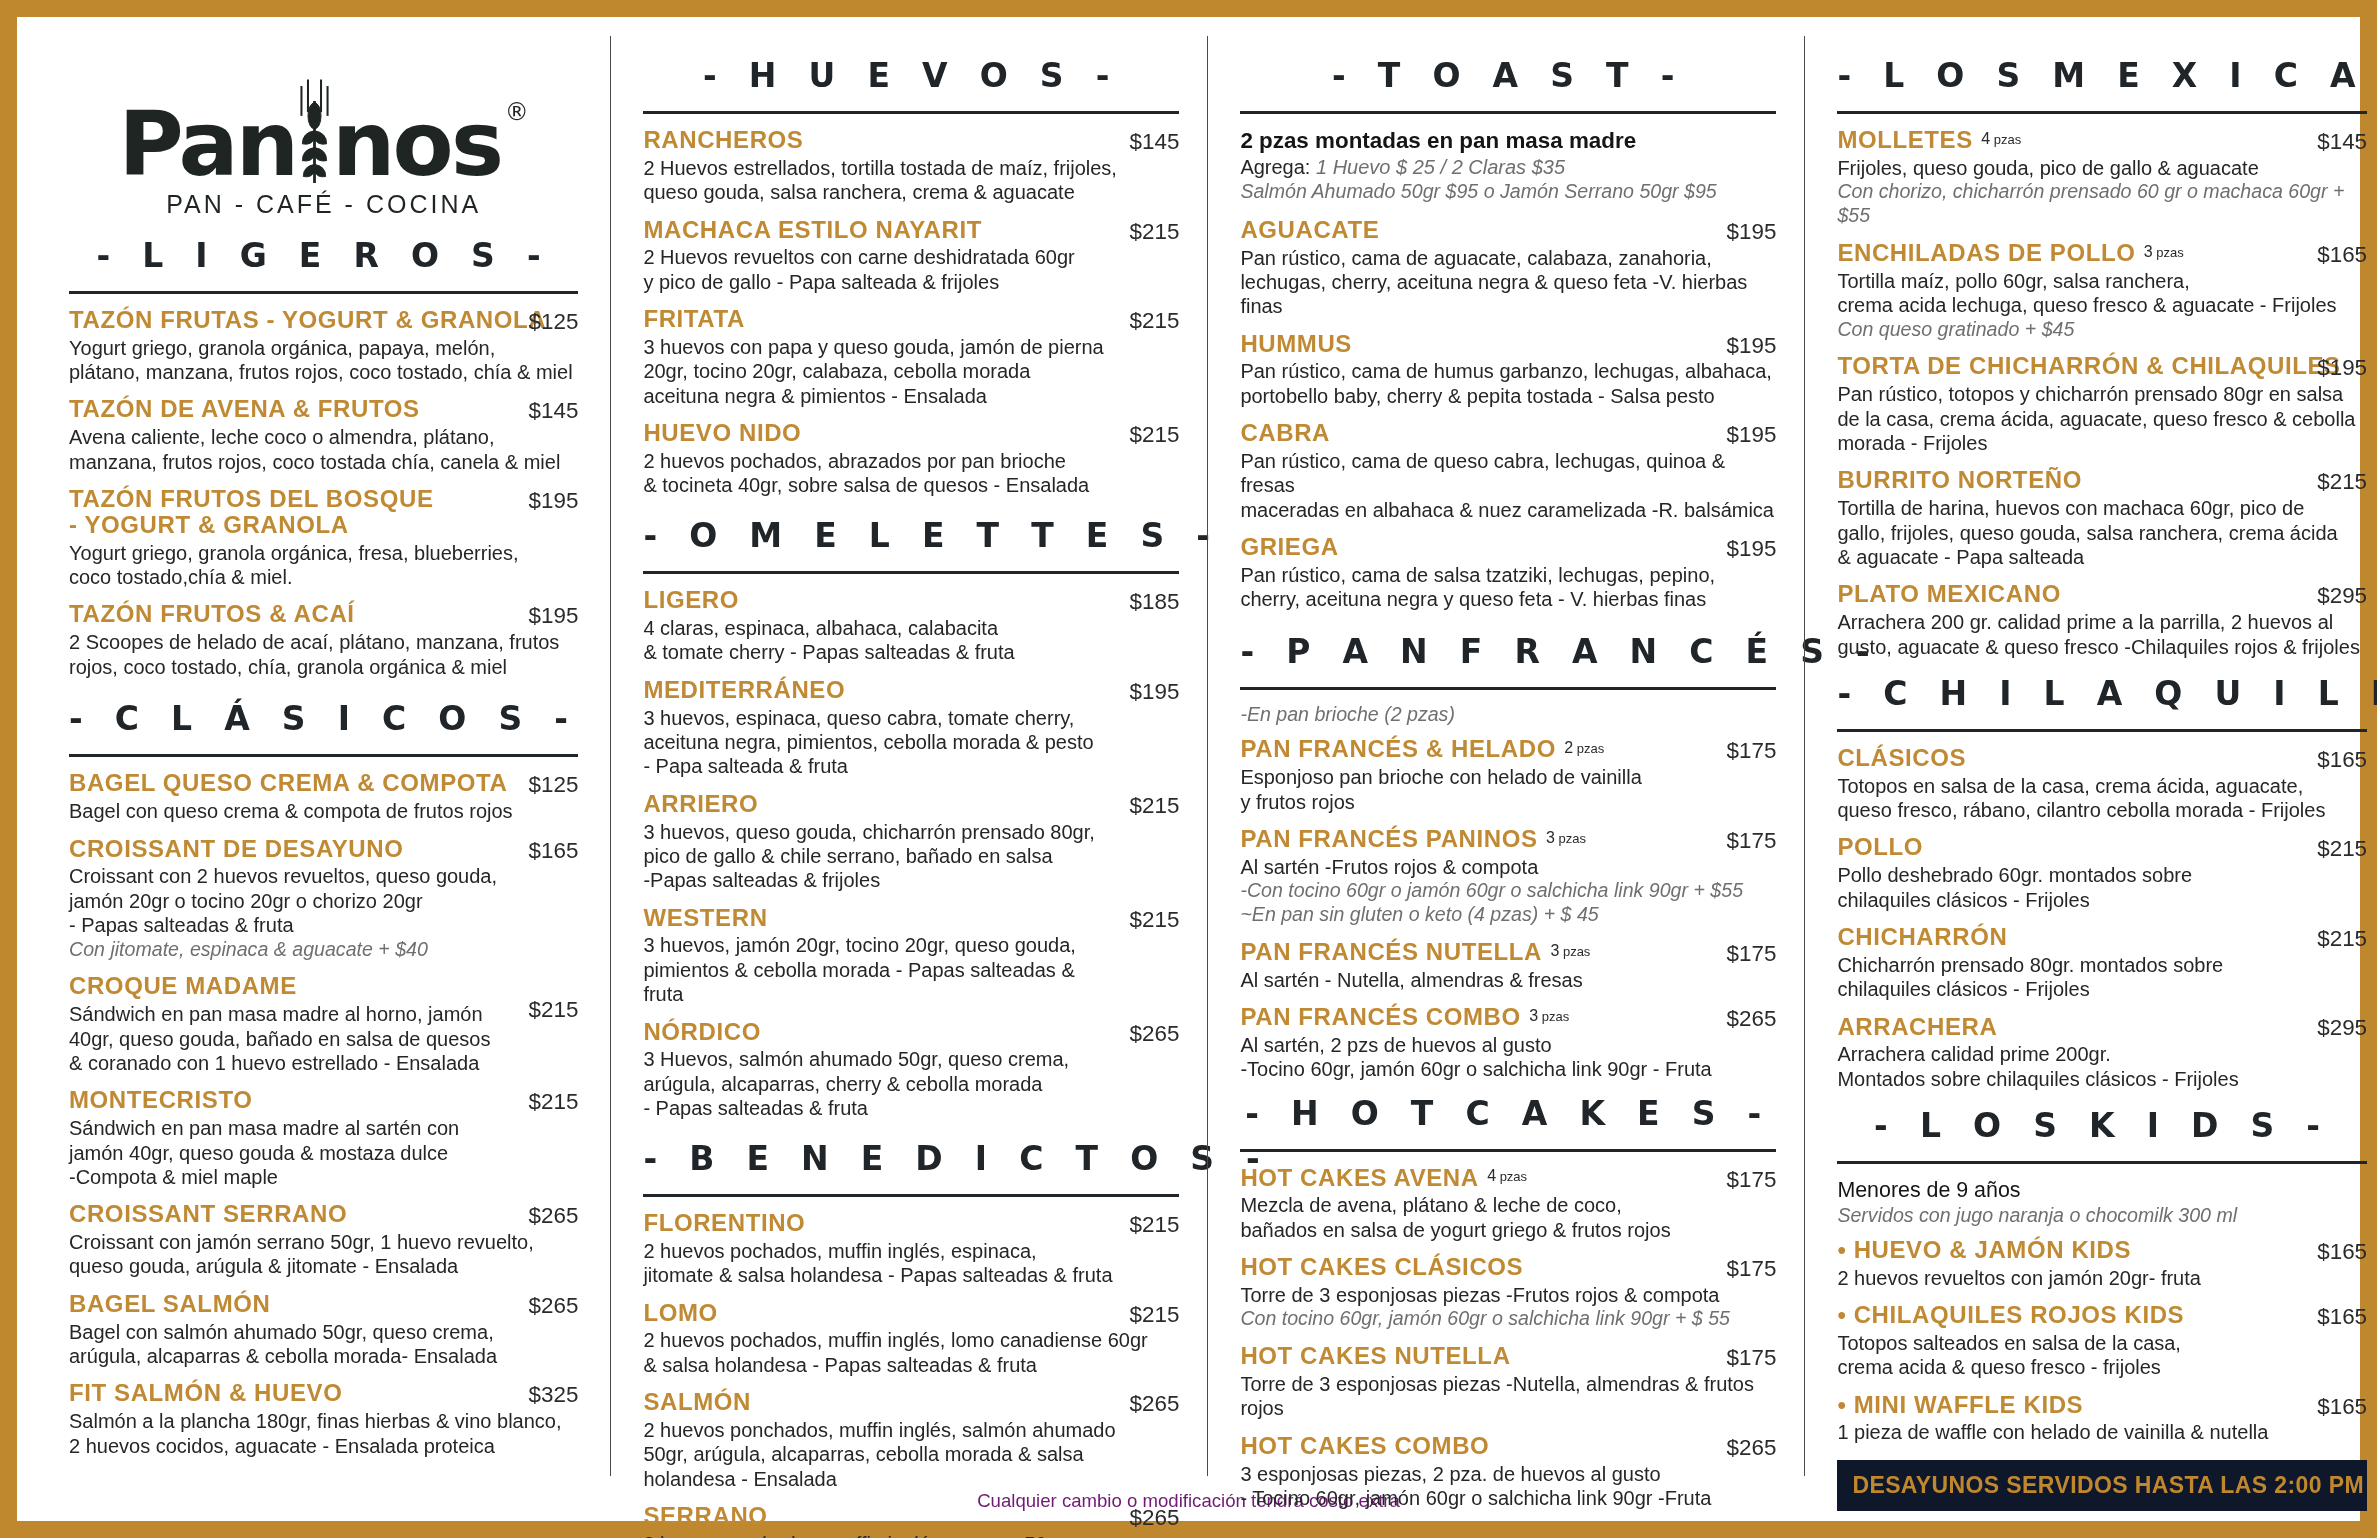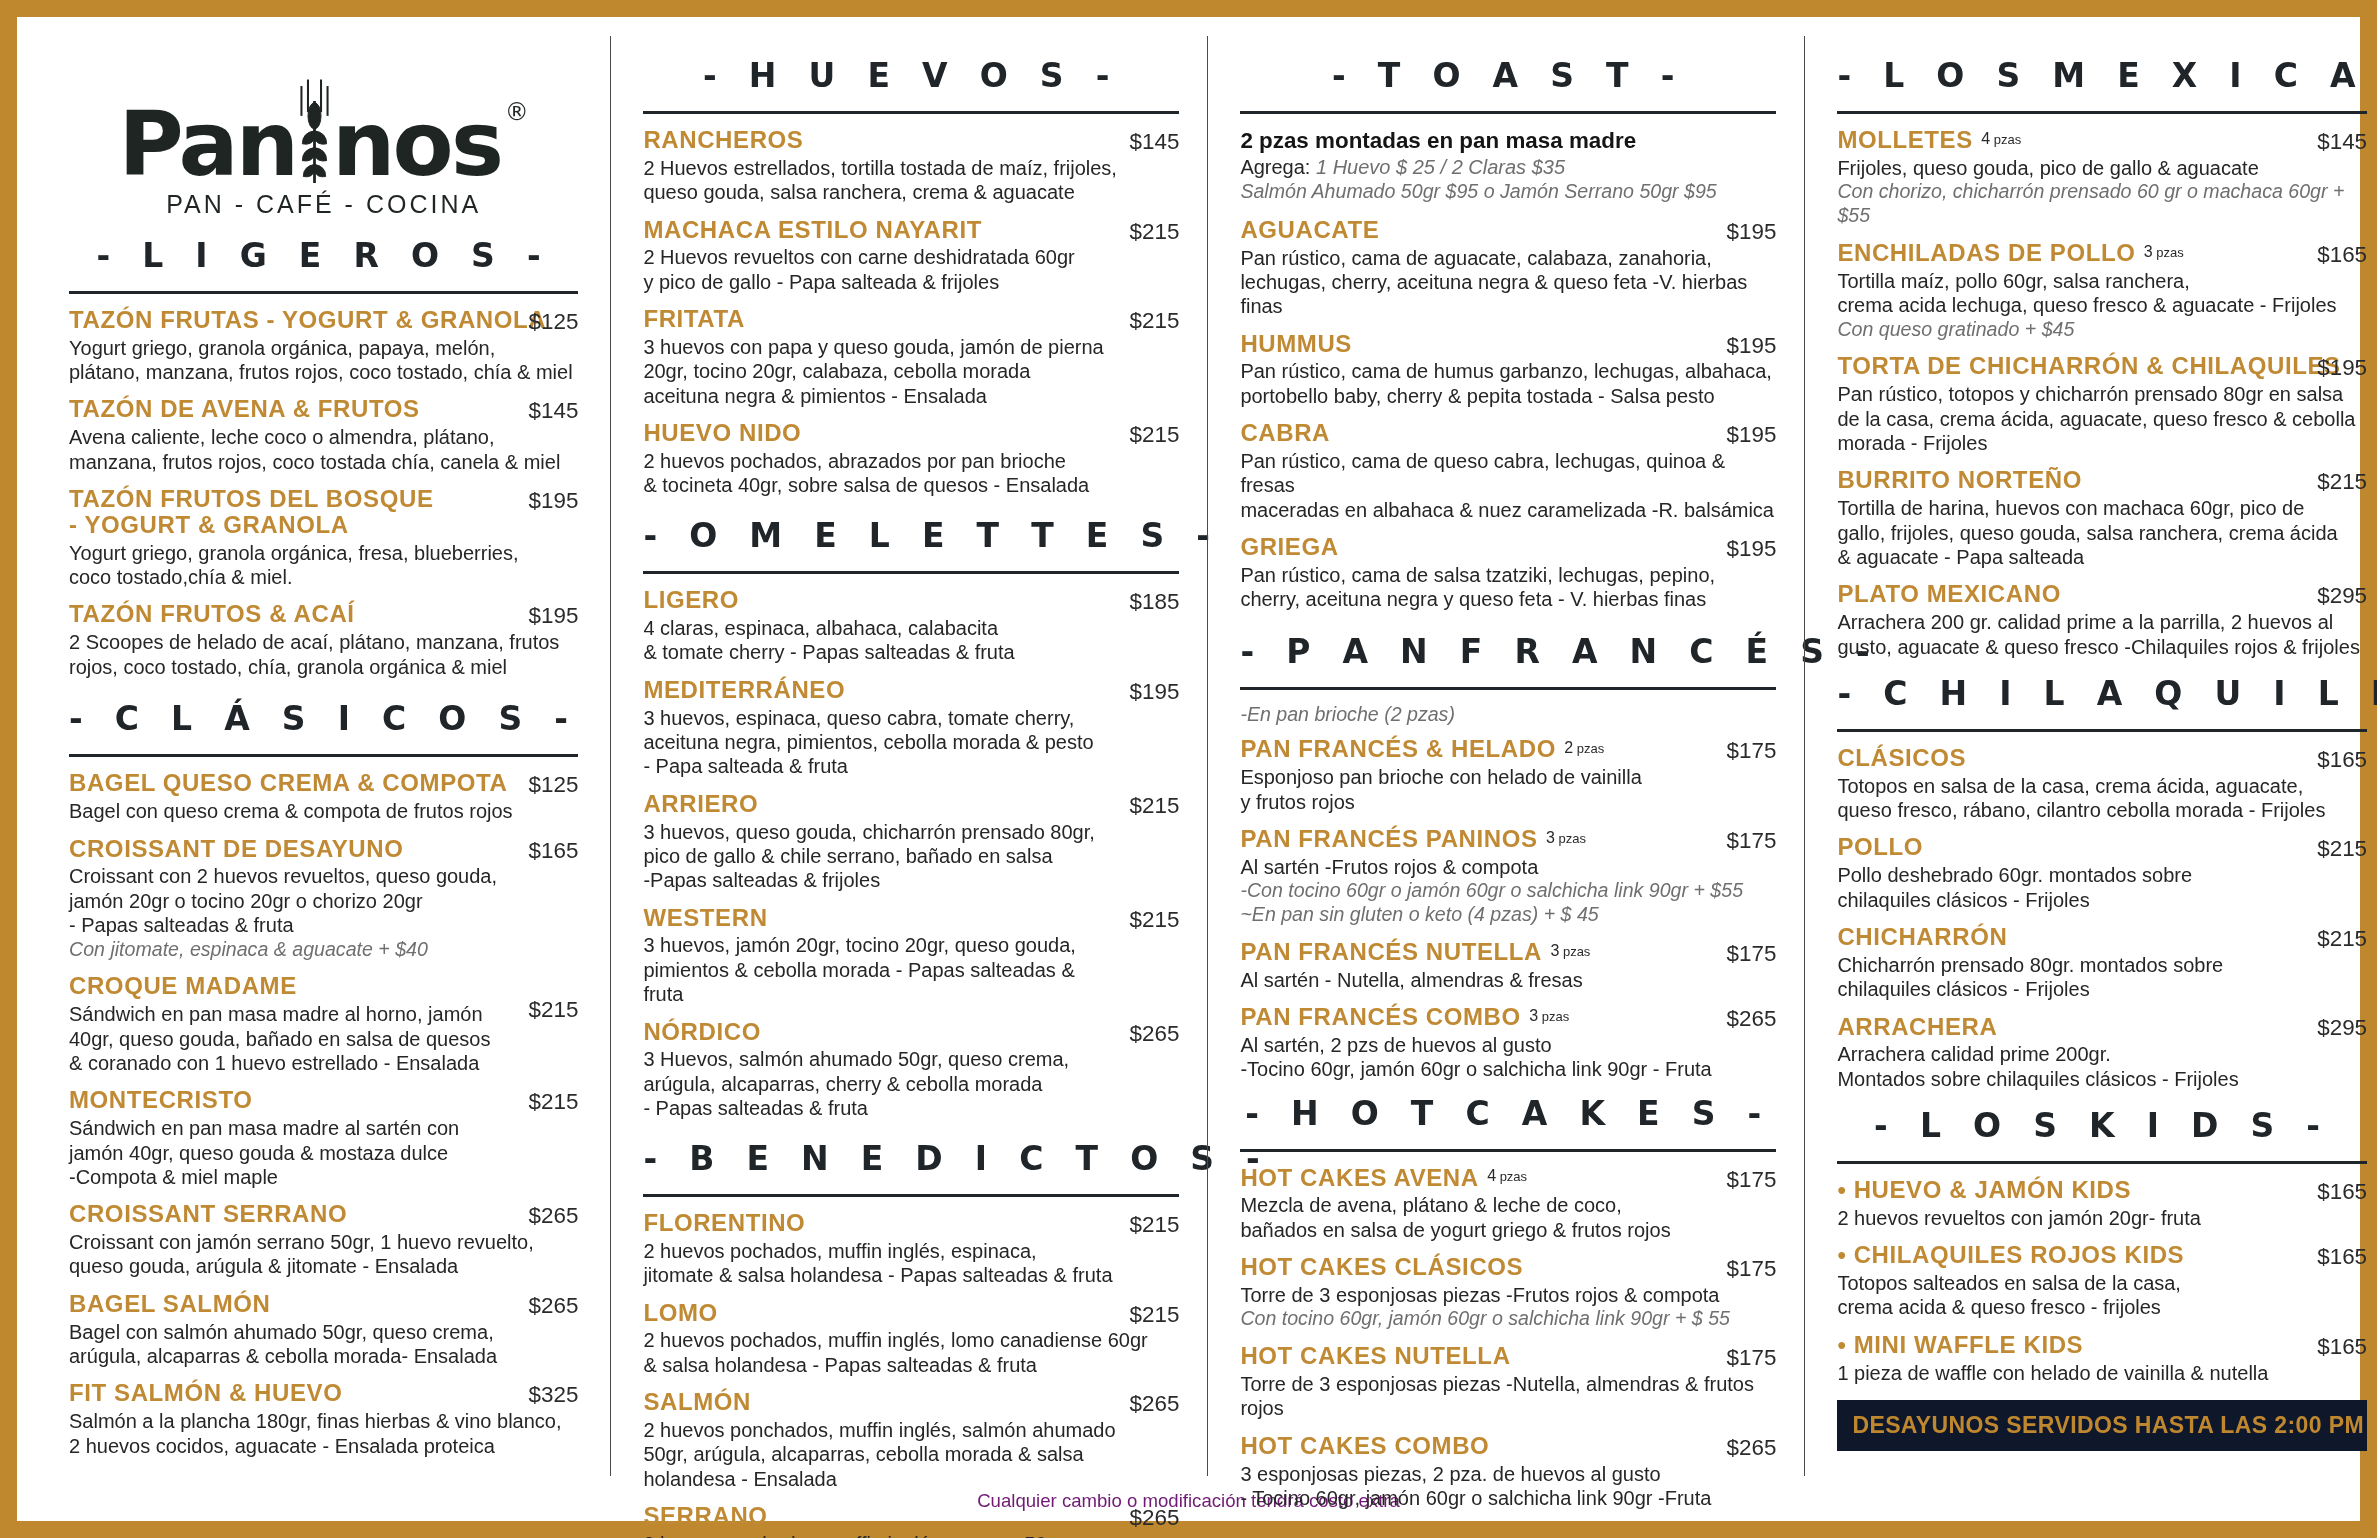--- a/index.html
+++ b/index.html
@@ -545,20 +545,24 @@
               </div>
               <div class="price">$295</div>
               <div class="desc">Arrachera calidad prime 200gr.<br>Montados sobre chilaquiles clásicos - Frijoles</div>
             </div>
           </div>
       </div>
 
       <div class="sec" style="margin-top:15px">
         <div class="sec-title">- L O S   K I D S -</div>
         <div class="sec-rule"></div>
+        <div class="lead" style="margin-bottom:9.3px">
+          <div class="sub-bold" style="font-weight:normal;font-size:21.4px">Menores de 9 años</div>
+          <div class="note">Servidos con jugo naranja o chocomilk  300 ml</div>
+        </div>
         <div id="items-kids">
             <div class="item">
               <div class="item-head">
                 <div class="item-name">• HUEVO &amp; JAMÓN KIDS</div>
               </div>
               <div class="price">$165</div>
               <div class="desc">2 huevos revueltos con jamón 20gr- fruta</div>
             </div>
             <div class="item">
               <div class="item-head">

